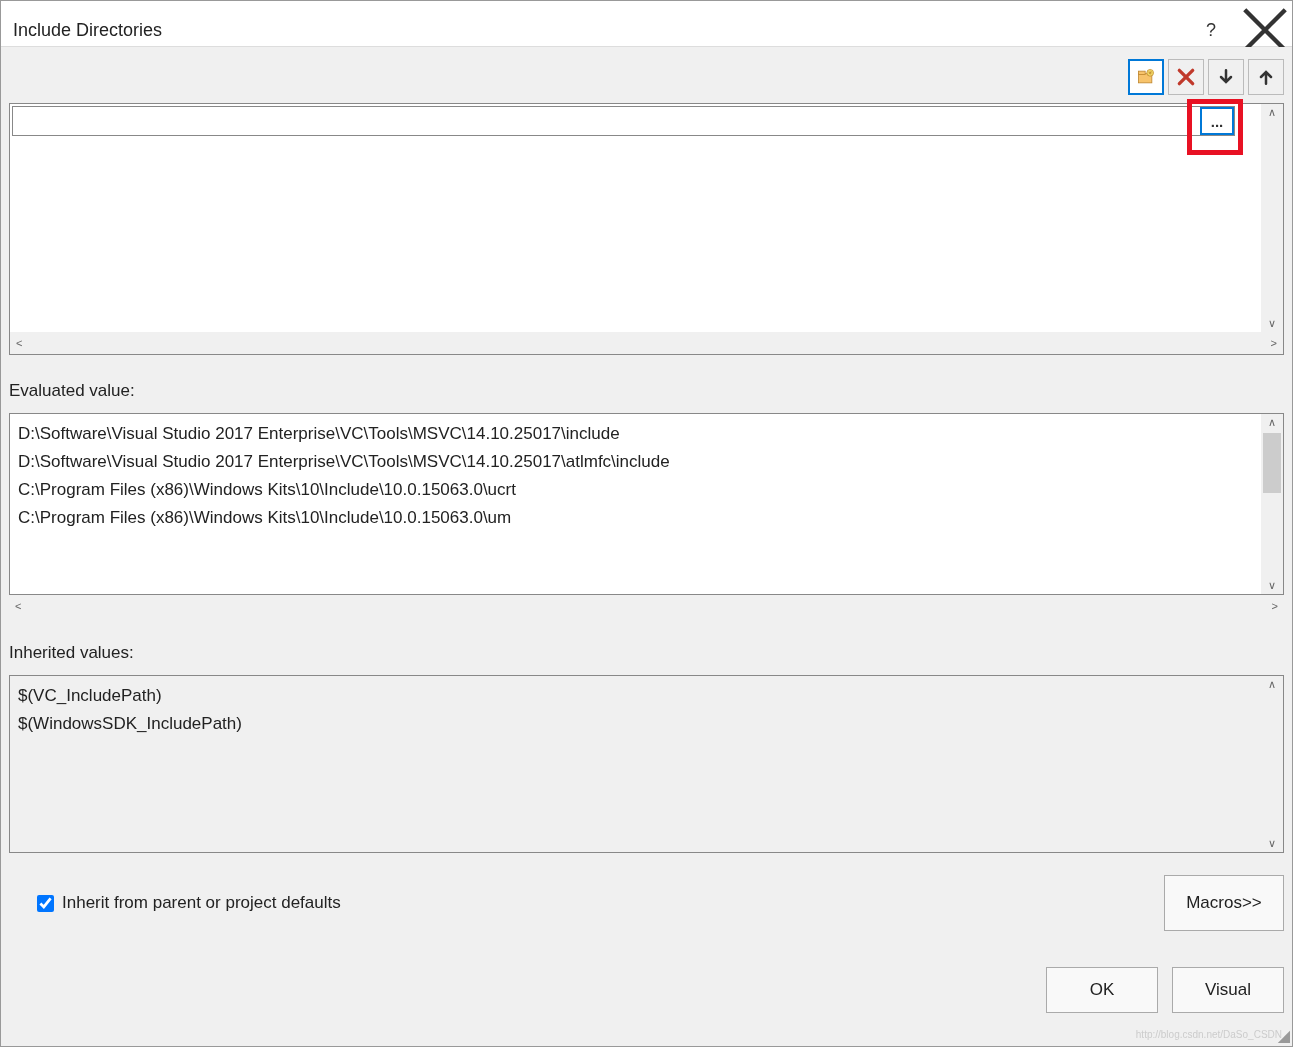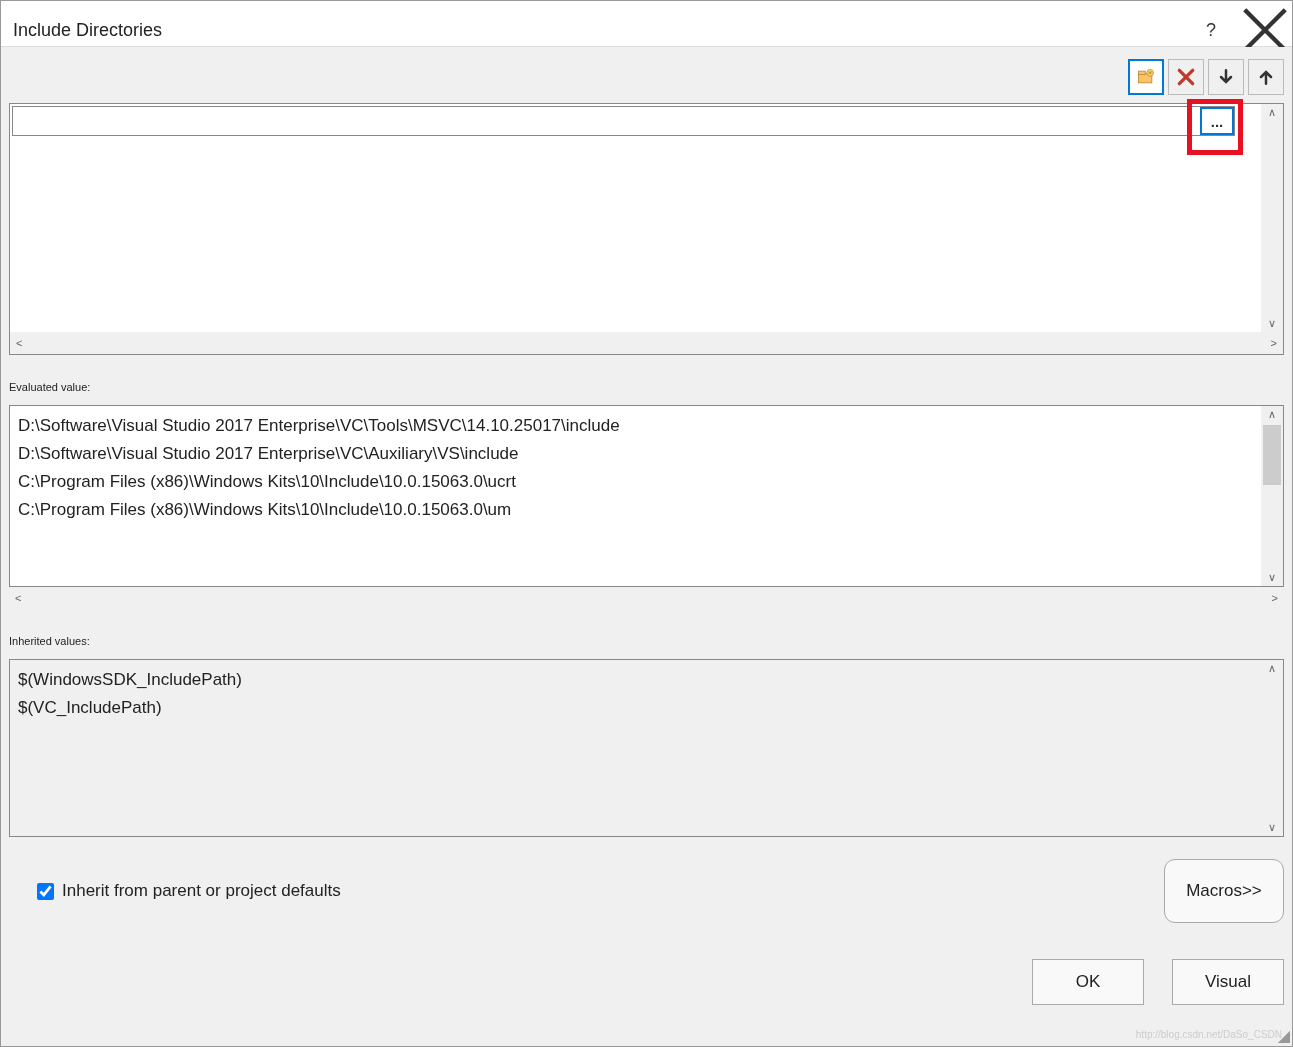--- a/index.html
+++ b/index.html
@@ -119,21 +119,21 @@
   height: 22px;
   background: #f0f0f0;
   display: flex;
   justify-content: space-between;
   align-items: center;
   color: #666;
   padding: 0 4px;
 }
 .scroll-arrow { font-size: 11px; text-align: center; padding: 2px; }
 .section-label {
-  font-size: 11px;
+  font-size: 17px;
   color: #222;
   margin-top: 18px;
   margin-bottom: 4px;
 }
 .readonly-box {
   background: #fff;
   border: 1px solid #888;
   height: 182px;
   display: flex;
   position: relative;
@@ -199,25 +199,25 @@
 .btn {
   border: 1px solid #aaa;
   background: #f9f9f9;
   font-size: 17px;
   color: #222;
   cursor: pointer;
   display: flex;
   align-items: center;
   justify-content: center;
 }
-.btn.macros { width: 120px; height: 64px; margin-left: auto; border-radius: 11px; }
+.btn.macros { width: 120px; height: 56px; margin-left: auto; }
 .btn-row {
   display: flex;
   justify-content: flex-end;
-  gap: 28px;
+  gap: 14px;
   margin-top: 28px;
 }
 .btn.ok, .btn.cancel { width: 112px; height: 46px; }
 .resize-grip {
   position: absolute;
   right: 2px; bottom: 2px;
   width: 18px; height: 18px;
   color: #999;
   font-size: 16px;
   text-align: right;
@@ -293,42 +293,42 @@
         <span class="scroll-arrow">&lt;</span>
         <span class="scroll-arrow">&gt;</span>
       </div>
     </div>
 
     <div class="section-label">Evaluated value:</div>
     <div style="display:flex; flex-direction:column;justify-content:space-between;">
       <div class="readonly-box">
         <div class="readonly-body">
           <div>D:\Software\Visual Studio 2017 Enterprise\VC\Tools\MSVC\14.10.25017\include</div>
-          <div>D:\Software\Visual Studio 2017 Enterprise\VC\Auxiliary\VS\include</div>
+          <div>D:\Software\Visual Studio 2017 Enterprise\VC\Tools\MSVC\14.10.25017\atlmfc\include</div>
           <div>C:\Program Files (x86)\Windows Kits\10\Include\10.0.15063.0\ucrt</div>
           <div>C:\Program Files (x86)\Windows Kits\10\Include\10.0.15063.0\um</div>
         </div>
         <div class="readonly-vscroll">
           <div class="scroll-arrow">∧</div>
           <div class="thumb"></div>
           <div style="flex:1;"></div>
           <div class="scroll-arrow">∨</div>
         </div>
       </div>
       <div class="readonly-hscroll">
         <span class="scroll-arrow">&lt;</span>
         <span class="scroll-arrow">&gt;</span>
       </div>
     </div>
 
     <div class="section-label">Inherited values:</div>
     <div class="inherited-box">
       <div class="inherited-body">
+        <div>$(VC_IncludePath)</div>
         <div>$(WindowsSDK_IncludePath)</div>
-        <div>$(VC_IncludePath)</div>
       </div>
       <div class="readonly-vscroll">
         <div class="scroll-arrow">∧</div>
         <div style="flex:1;"></div>
         <div class="scroll-arrow">∨</div>
       </div>
     </div>
 
     <div class="footer-row">
       <label class="checkbox-wrap">

